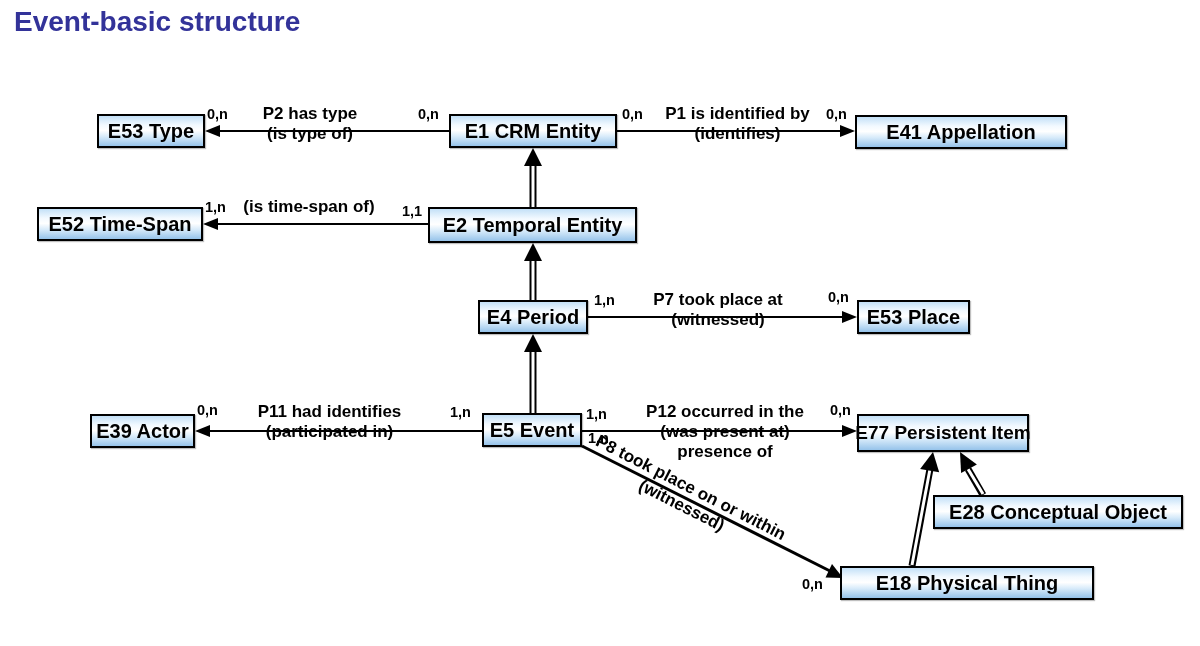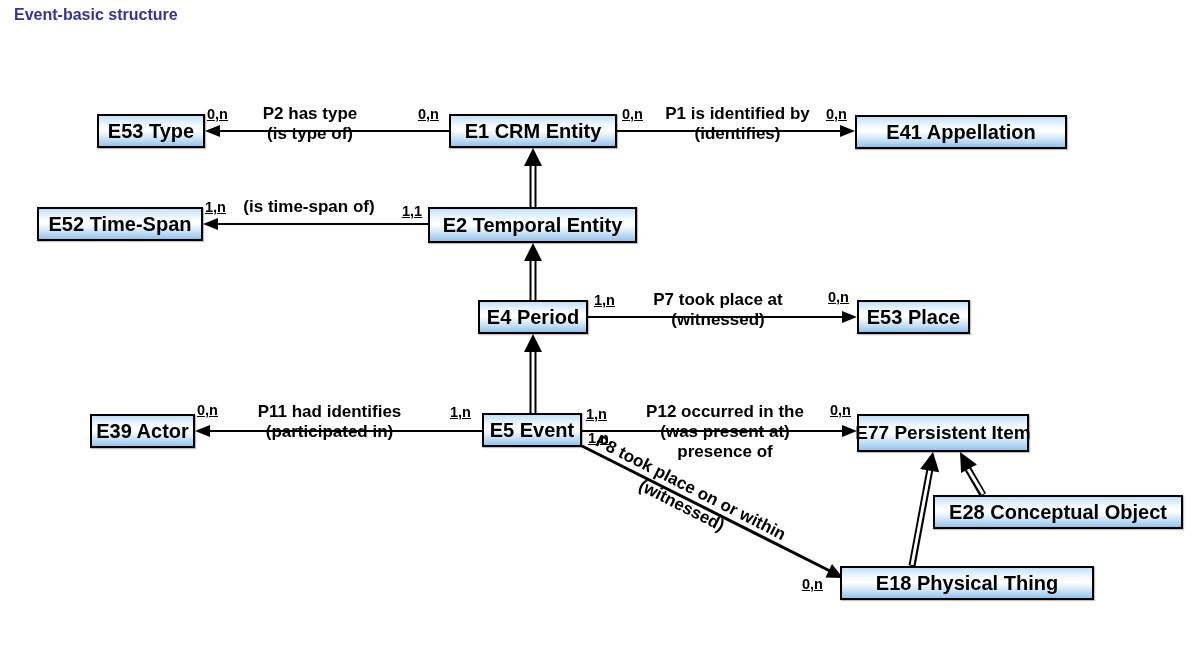--- a/index.html
+++ b/index.html
@@ -2,42 +2,42 @@
 <html><head>
 <meta charset="utf-8">
 <style>
   html,body{margin:0;padding:0;background:#ffffff;}
   .canvas{
     position:relative;width:1200px;height:646px;background:#ffffff;overflow:hidden;
     font-family:"Liberation Sans","DejaVu Sans",sans-serif;
   }
   .page-title{
     position:absolute;left:14px;top:6px;margin:0;
-    font-size:16px;font-weight:bold;color:#333399;letter-spacing:0px;
+    font-size:28px;font-weight:bold;color:#333399;letter-spacing:0px;
   }
   .connector-layer{position:absolute;left:0;top:0;width:1200px;height:646px;}
   .pl{stroke:#000;stroke-width:2.2;fill:none;}
   .pl-thick{stroke:#000;stroke-width:3;fill:none;}
   .ph{fill:#000;stroke:none;}
   .isa-b{stroke:#000;stroke-width:7;fill:none;}
   .isa-w{stroke:#fff;stroke-width:3;fill:none;}
   .isa-h{fill:#000;stroke:none;}
   .node{
     position:absolute;display:flex;align-items:center;justify-content:center;
     border:2px solid #000;box-sizing:border-box;
     background:linear-gradient(180deg,#c3e0f7 0%,#f2f9ff 30%,#ffffff 48%,#d8ebfa 68%,#96c3ea 100%);
     font-weight:bold;font-size:20px;color:#000;white-space:nowrap;
     box-shadow:1px 1px 1px rgba(0,0,0,0.25);
   }
   .plabel{
     position:absolute;text-align:center;font-weight:bold;font-size:17px;
     color:#000;line-height:1.18;
   }
   .card{
-    position:absolute;font-weight:bold;font-size:14.5px;color:#000;white-space:nowrap;text-decoration:underline;
+    position:absolute;font-weight:bold;font-size:14.5px;color:#000;white-space:nowrap;
   }
   .rot{transform:rotate(27deg);transform-origin:50% 50%;}
 </style>
 </head>
 <body>
 
 <div class="canvas">
 
   <h1 class="page-title">Event-basic structure</h1>
 

